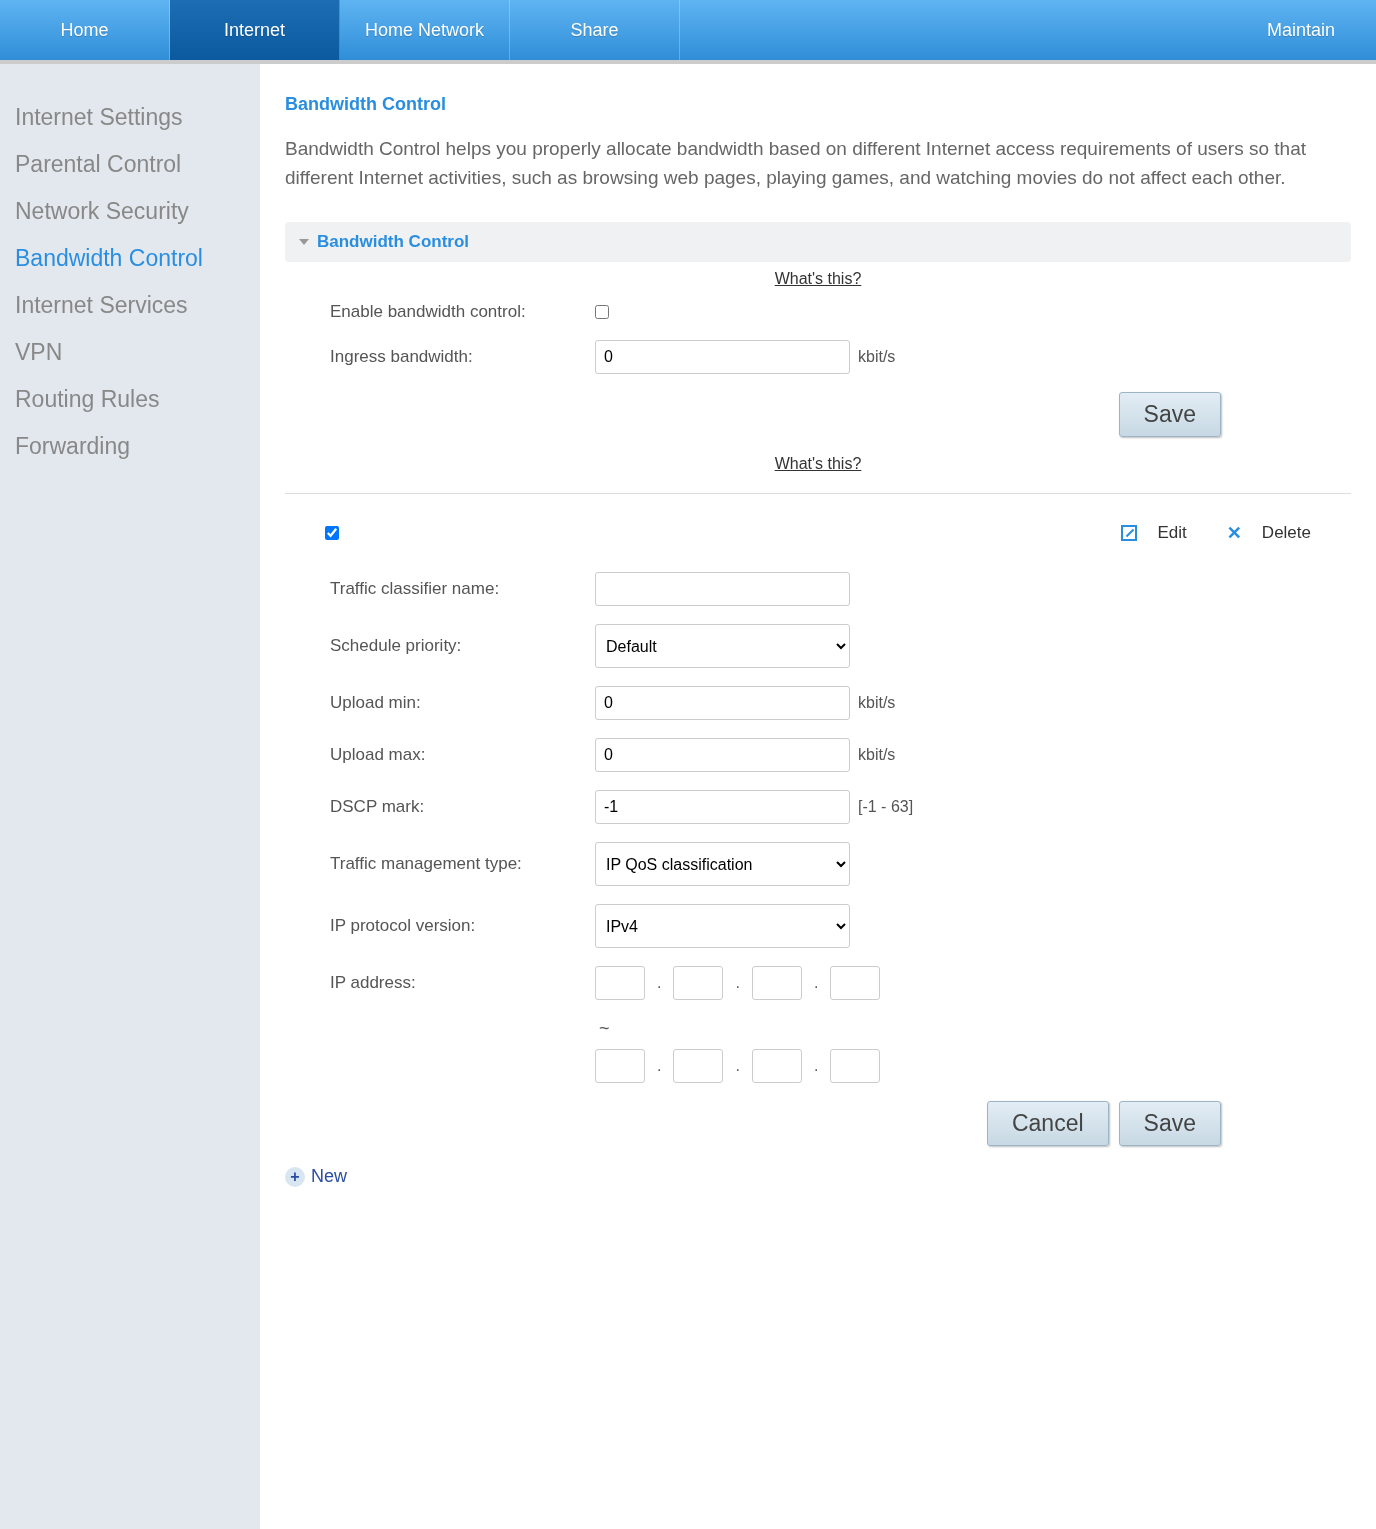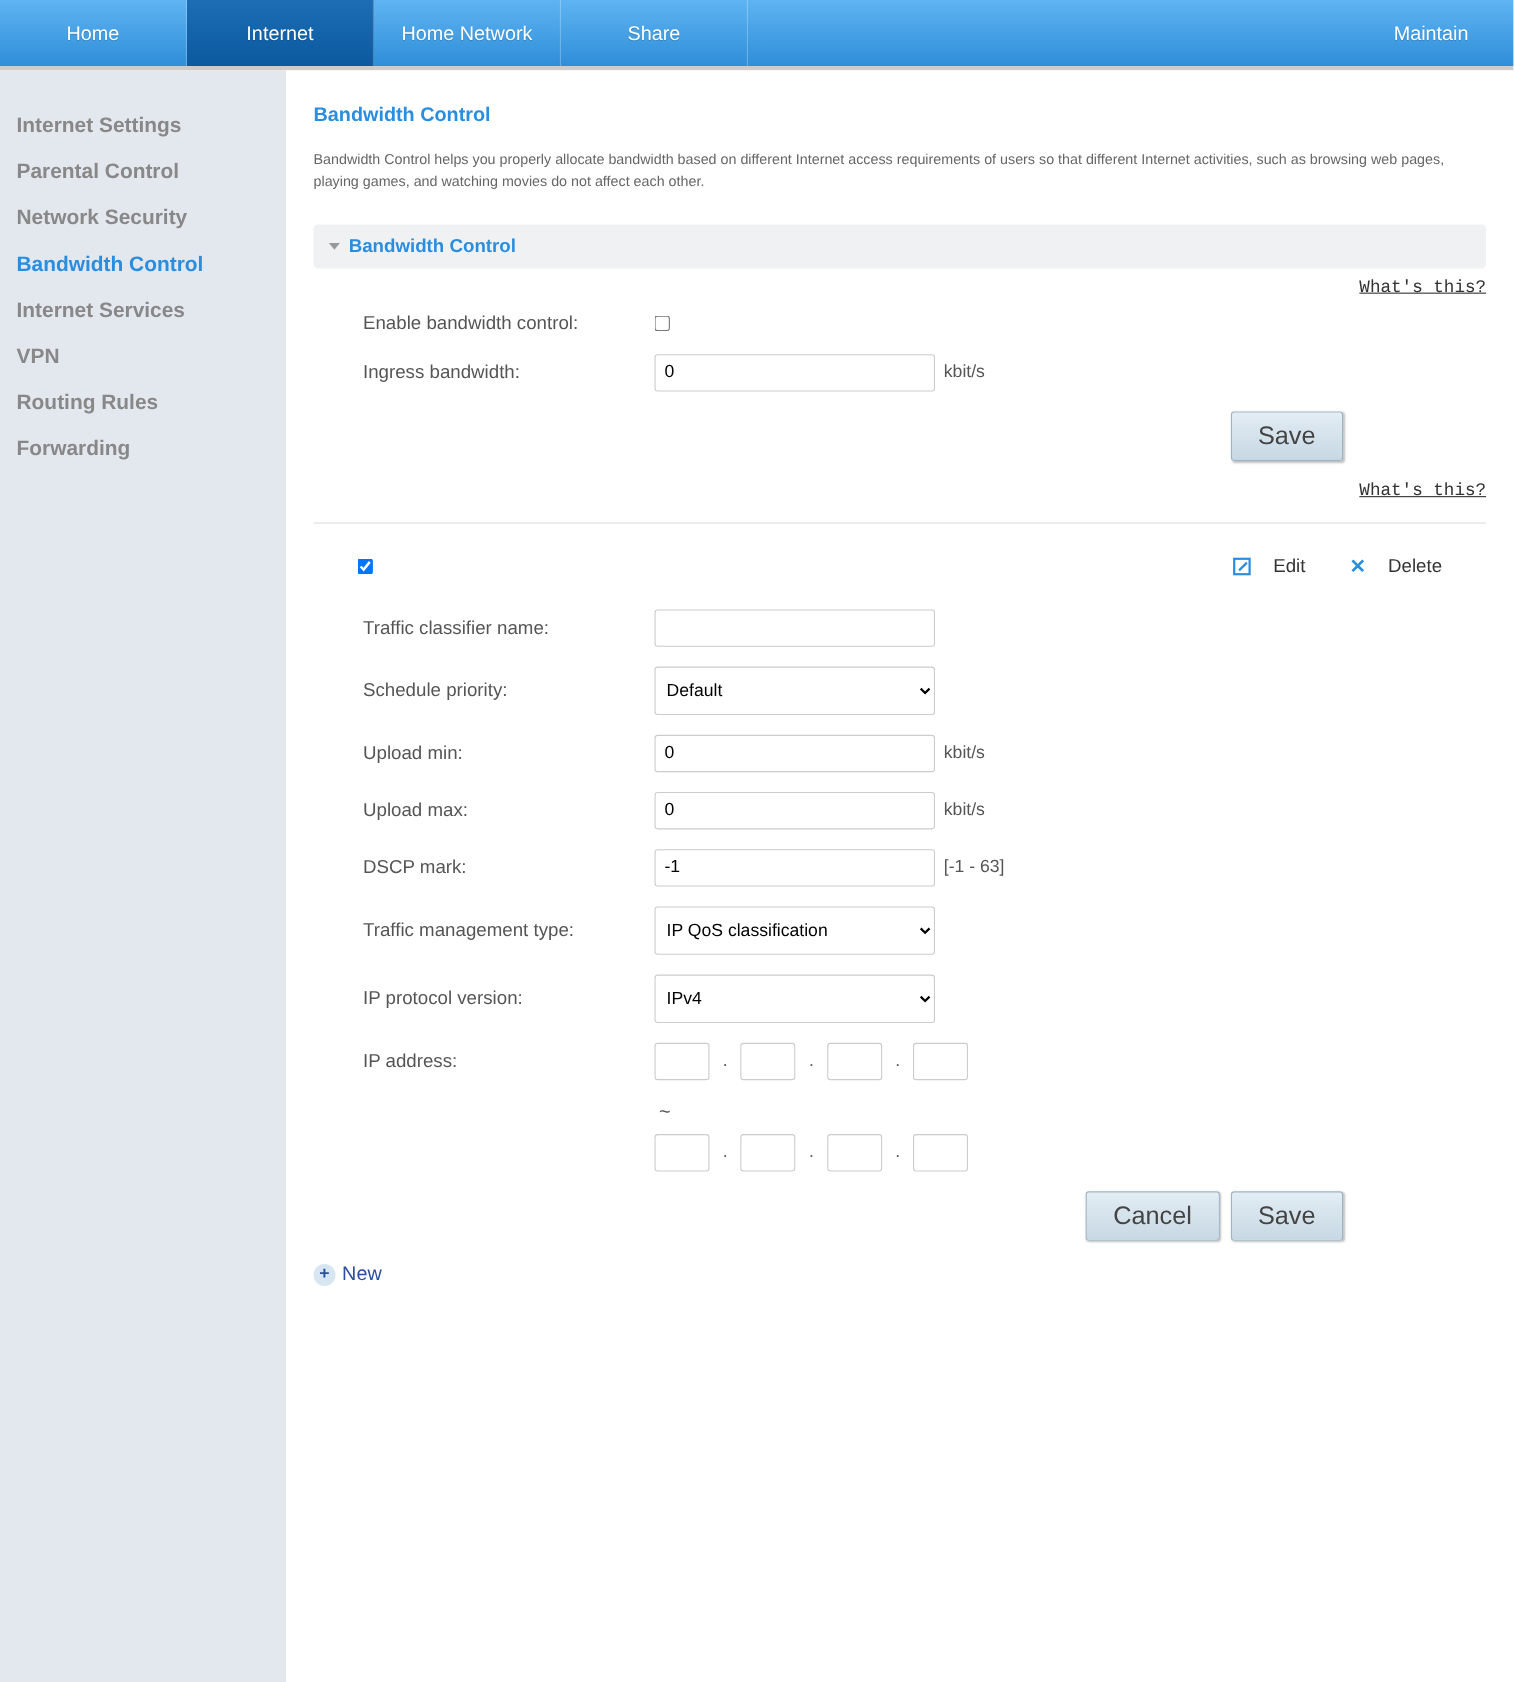--- a/index.html
+++ b/index.html
@@ -33,40 +33,40 @@
 .topnav .tab.maintain { flex: 0 0 150px; border-right: none; }
 
 .layout { display: flex; min-height: calc(100vh - 52px); }
 .sidebar {
   width: 260px;
   background: #e3e8ef;
   padding: 30px 15px;
 }
 .sidebar .item {
   color: #888;
-  font-size: 19px;
-  font-weight: bold;
+  font-size: 23px;
+  font-weight: normal;
   padding: 10px 0;
   cursor: pointer;
 }
 .sidebar .item.active { color: #2a8ee0; }
 .main {
   flex: 1;
   background: #fff;
   padding: 30px 25px;
 }
 .page-title {
   color: #2a8ee0;
   font-size: 18px;
   font-weight: bold;
   margin-bottom: 20px;
 }
 .page-desc {
   color: #666;
-  font-size: 13px;
+  font-size: 19px;
   line-height: 1.5;
   margin-bottom: 30px;
 }
 .panel-header {
   background: #f0f1f2;
   border-radius: 4px;
   padding: 10px 14px;
   display: flex;
   align-items: center;
   gap: 8px;
@@ -77,23 +77,22 @@
   border-left: 5px solid transparent;
   border-right: 5px solid transparent;
   border-top: 6px solid #999;
 }
 .panel-header .ptitle {
   color: #2a8ee0;
   font-weight: bold;
   font-size: 17px;
 }
 .whats {
-  text-align: right;
+  text-align: center;
   margin-bottom: 14px;
-  font-family: Liberation Mono, monospace;
 }
 .whats a {
   color: #333;
   text-decoration: underline;
   font-size: 16px;
   cursor: pointer;
 }
 .form-row {
   display: flex;
   align-items: center;

